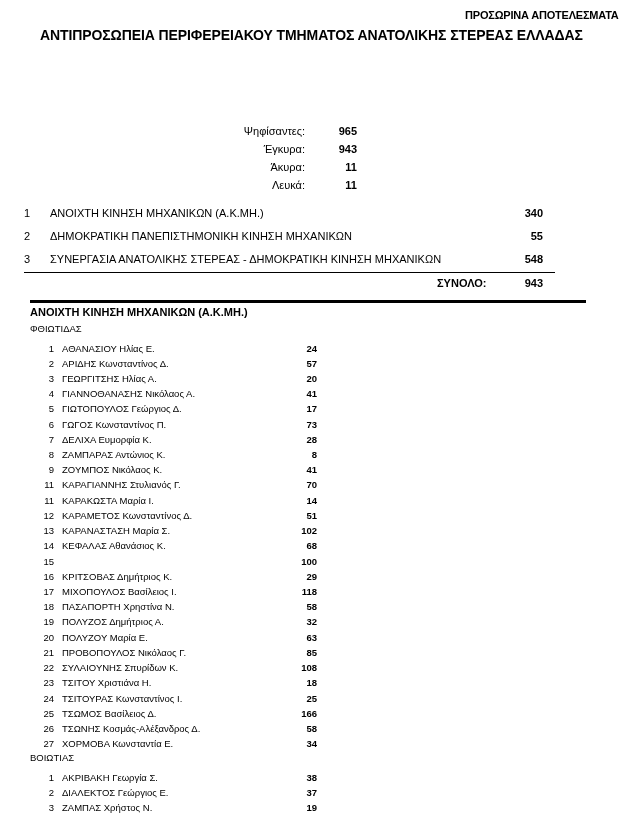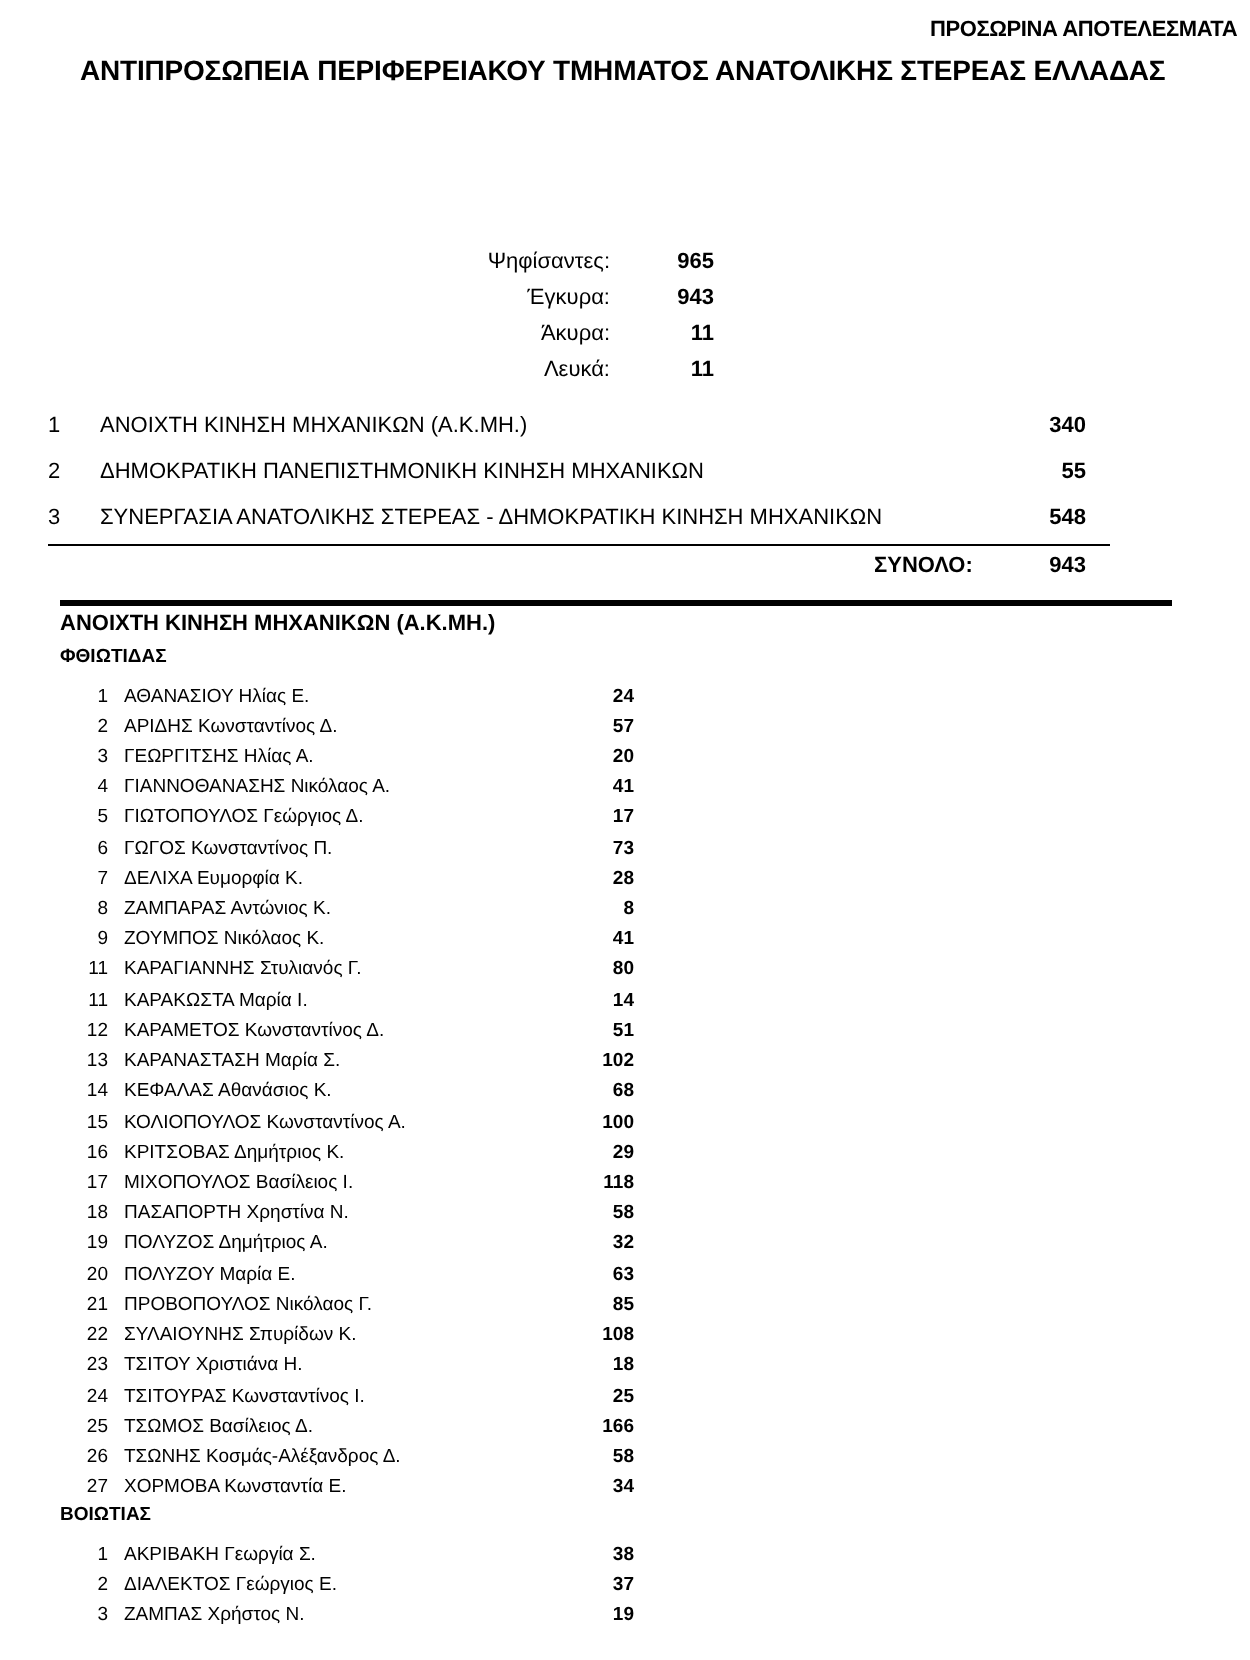--- a/index.html
+++ b/index.html
@@ -15,21 +15,21 @@
   .parties { left:0; top:204px; width:625px; }
   .party-row { position:relative; height:23px; font-size:11px; line-height:18px; }
   .party-num { position:absolute; left:24px; }
   .party-name { position:absolute; left:50px; }
   .party-votes { position:absolute; left:490px; width:53px; text-align:right; font-weight:bold; }
   .thin-line { left:24px; top:272px; width:531px; height:0; border-top:1px solid #000; }
   .total-label { left:437px; top:277px; font-size:11px; font-weight:bold; }
   .total-value { left:490px; top:277px; width:53px; text-align:right; font-size:11px; font-weight:bold; }
   .thick-line { left:30px; top:300px; width:556px; height:3px; background:#000; }
   .section-title { left:30px; top:306px; font-size:11px; font-weight:bold; }
-  .region { font-size:9.5px; font-weight:bold; }
+  .region { font-size:9.5px; font-weight:normal; }
   .cand-list { left:30px; width:300px; }
   .cand-row { position:relative; font-size:9.5px; }
   .cand-num { position:absolute; left:0; width:24px; text-align:right; }
   .cand-name { position:absolute; left:32px; }
   .cand-votes { position:absolute; left:250px; width:37px; text-align:right; font-weight:bold; }
   .fth .cand-row { height:15.23px; line-height:15.23px; }
   .boi .cand-row { height:15px; line-height:15px; }
 </style>
 </head>
 <body>
@@ -125,21 +125,21 @@
       <span class="cand-votes">8</span>
     </div>
     <div class="cand-row">
       <span class="cand-num">9</span>
       <span class="cand-name">ΖΟΥΜΠΟΣ Νικόλαος Κ.</span>
       <span class="cand-votes">41</span>
     </div>
     <div class="cand-row">
       <span class="cand-num">11</span>
       <span class="cand-name">ΚΑΡΑΓΙΑΝΝΗΣ  Στυλιανός Γ.</span>
-      <span class="cand-votes">80</span>
+      <span class="cand-votes">70</span>
     </div>
     <div class="cand-row">
       <span class="cand-num">11</span>
       <span class="cand-name">ΚΑΡΑΚΩΣΤΑ Μαρία Ι.</span>
       <span class="cand-votes">14</span>
     </div>
     <div class="cand-row">
       <span class="cand-num">12</span>
       <span class="cand-name">ΚΑΡΑΜΕΤΟΣ Κωνσταντίνος Δ.</span>
       <span class="cand-votes">51</span>
@@ -149,21 +149,20 @@
       <span class="cand-name">ΚΑΡΑΝΑΣΤΑΣΗ Μαρία Σ.</span>
       <span class="cand-votes">102</span>
     </div>
     <div class="cand-row">
       <span class="cand-num">14</span>
       <span class="cand-name">ΚΕΦΑΛΑΣ Αθανάσιος Κ.</span>
       <span class="cand-votes">68</span>
     </div>
     <div class="cand-row">
       <span class="cand-num">15</span>
-      <span class="cand-name">ΚΟΛΙΟΠΟΥΛΟΣ Κωνσταντίνος Α.</span>
       <span class="cand-votes">100</span>
     </div>
     <div class="cand-row">
       <span class="cand-num">16</span>
       <span class="cand-name">ΚΡΙΤΣΟΒΑΣ Δημήτριος Κ.</span>
       <span class="cand-votes">29</span>
     </div>
     <div class="cand-row">
       <span class="cand-num">17</span>
       <span class="cand-name">ΜΙΧΟΠΟΥΛΟΣ Βασίλειος Ι.</span>

